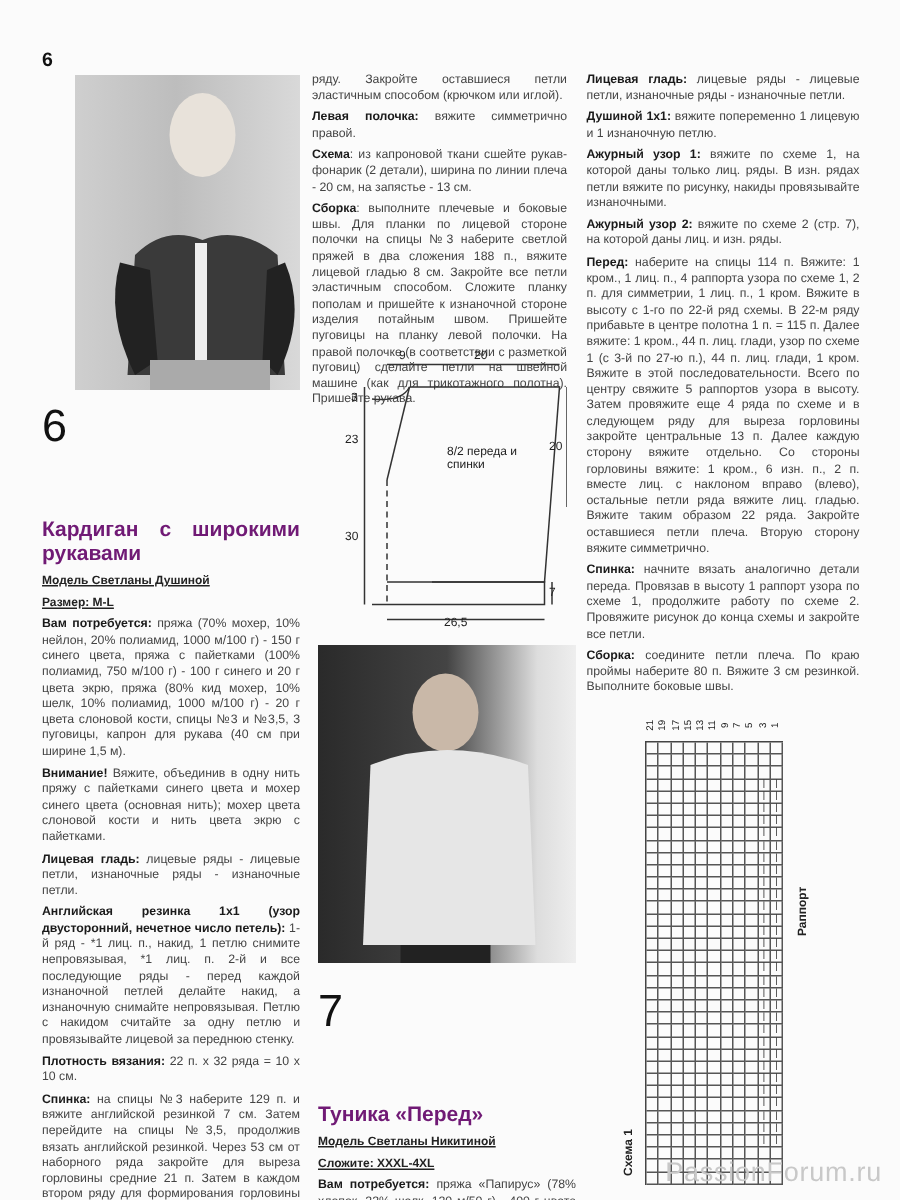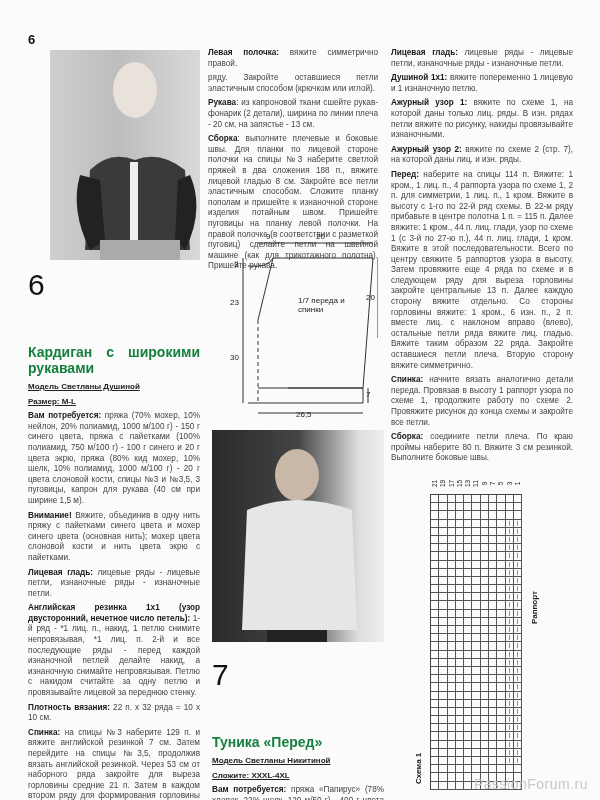--- a/index.html
+++ b/index.html
@@ -10,32 +10,32 @@
   .photo1 { left: 50px; top: 50px; width: 150px; height: 210px; background: linear-gradient(90deg,#cfcfcf 0%,#bdbdbd 45%,#d9d9d9 100%); }
   .photo2 { left: 212px; top: 430px; width: 172px; height: 212px; background: linear-gradient(90deg,#2a2a2a 0%,#444 50%,#ddd 85%,#eee 100%); }
   .text { font-size: 8.2px; line-height: 10.6px; text-align: justify; color: #444; }
   .text p { margin-bottom: 4px; }
   .text b { color: #1a1a1a; }
   .col { position: absolute; }
   .col1 { left: 28px; top: 270px; width: 172px; }
   .col2 { left: 208px; top: 48px; width: 170px; }
   .col3 { left: 391px; top: 48px; width: 182px; }
   .big-num { font-size: 30px; font-weight: 300; color: #111; line-height: 30px; margin-bottom: 6px; }
-  .title { font-size: 14px; font-weight: bold; color: #15803d; line-height: 16px; margin-bottom: 6px; margin-top: 44px; }
+  .title { font-size: 14px; font-weight: bold; color: #701a75; line-height: 16px; margin-bottom: 6px; margin-top: 44px; }
   .meta { font-size: 8px; font-weight: bold; color: #222; margin-bottom: 4px; text-decoration: underline; }
   .col7 { position: absolute; left: 212px; top: 660px; width: 172px; }
   .diagram { position: absolute; left: 228px; top: 238px; width: 150px; height: 180px; }
   .diagram .lbl { position: absolute; font-size: 8px; color: #222; }
   .chart { position: absolute; left: 430px; top: 494px; }
   .chart-grid { display: grid; grid-template-columns: repeat(11, 8.3px); grid-auto-rows: 8.2px; border-left: 1px solid #444; border-top: 1px solid #444; }
   .cell { border-right: 1px solid #555; border-bottom: 1px solid #555; font-size: 6px; line-height: 7px; text-align: center; color: #222; }
   .tick-row { position: absolute; top: -14px; left: 0; display: flex; }
   .tick { width: 8.3px; font-size: 6.5px; transform: rotate(-90deg); transform-origin: center; text-align: center; color: #222; }
   .chart-label { position: absolute; font-size: 8px; font-weight: bold; color: #222; transform: rotate(-90deg); transform-origin: left top; }
-  .watermark { position: absolute; right: 12px; bottom: 8px; font-size: 14px; color: #c8c8c8; letter-spacing: 0.5px; }
+  .watermark { position: absolute; right: 12px; bottom: 8px; font-size: 18px; color: #c8c8c8; letter-spacing: 0.5px; }
 </style>
 </head>
 <body>
 
 <div class="page-num">6</div>
 
 <div class="photo photo1">
   <svg width="150" height="210" viewBox="0 0 150 210">
     <ellipse cx="85" cy="40" rx="22" ry="28" fill="#e8e2da"></ellipse>
     <path d="M40 120 Q60 100 85 110 Q110 100 135 120 L140 200 L35 200 Z" fill="#3a3a3a"></path>
@@ -54,23 +54,23 @@
   <p><b>Вам потребуется:</b><span> пряжа (70% мохер, 10% нейлон, 20% полиамид, 1000 м/100 г) - 150 г синего цвета, пряжа с пайетками (100% полиамид, 750 м/100 г) - 100 г синего и 20 г цвета экрю, пряжа (80% кид мохер, 10% шелк, 10% полиамид, 1000 м/100 г) - 20 г цвета слоновой кости, спицы №3 и №3,5, 3 пуговицы, капрон для рукава (40 см при ширине 1,5 м).</span></p>
   <p><b>Внимание!</b><span> Вяжите, объединив в одну нить пряжу с пайетками синего цвета и мохер синего цвета (основная нить); мохер цвета слоновой кости и нить цвета экрю с пайетками.</span></p>
   <p><b>Лицевая гладь:</b><span> лицевые ряды - лицевые петли, изнаночные ряды - изнаночные петли.</span></p>
   <p><b>Английская резинка 1x1 (узор двусторонний, нечетное число петель):</b><span> 1-й ряд - *1 лиц. п., накид, 1 петлю снимите непровязывая, *1 лиц. п. 2-й и все последующие ряды - перед каждой изнаночной петлей делайте накид, а изнаночную снимайте непровязывая. Петлю с накидом считайте за одну петлю и провязывайте лицевой за переднюю стенку.</span></p>
   <p><b>Плотность вязания:</b><span> 22 п. x 32 ряда = 10 x 10 см.</span></p>
   <p><b>Спинка:</b><span> на спицы №3 наберите 129 п. и вяжите английской резинкой 7 см. Затем перейдите на спицы №3,5, продолжив вязать английской резинкой. Через 53 см от наборного ряда закройте для выреза горловины средние 21 п. Затем в каждом втором ряду для формирования горловины закройте 4 раза x 2 п., 1 раз x 1 п. Оставшиеся петли закройте эластичным способом (крючком или иглой).</span></p>
   <p><b>Правая полочка:</b><span> наберите на спицы №3 65 п. и вяжите английской резинкой 7 см. Затем перейдите на спицы №3,5, продолжив вязать английской резинкой. На высоте 37 см от начала работы для формирования скоса закройте с правой стороны полочки 25 раз x 2 п. в каждом лицевом</span></p>
 </div>
 
 <div class="col col2 text">
+  <p><b></b><span>ряду. Закройте оставшиеся петли эластичным способом (крючком или иглой).</span></p>
   <p><b>Левая полочка:</b><span> вяжите симметрично правой.</span></p>
-  <p><b></b><span>ряду. Закройте оставшиеся петли эластичным способом (крючком или иглой).</span></p>
-  <p><b>Рукава</b><span>: из капроновой ткани сшейте рукав-фонарик (2 детали), ширина по линии плеча - 20 см, на запястье - 13 см.</span></p>
+  <p><b>Схема</b><span>: из капроновой ткани сшейте рукав-фонарик (2 детали), ширина по линии плеча - 20 см, на запястье - 13 см.</span></p>
   <p><b>Сборка</b><span>: выполните плечевые и боковые швы. Для планки по лицевой стороне полочки на спицы №3 наберите светлой пряжей в два сложения 188 п., вяжите лицевой гладью 8 см. Закройте все петли эластичным способом. Сложите планку пополам и пришейте к изнаночной стороне изделия потайным швом. Пришейте пуговицы на планку левой полочки. На правой полочке (в соответствии с разметкой пуговиц) сделайте петли на швейной машине (как для трикотажного полотна). Пришейте рукава.</span></p>
 </div>
 
 <div class="diagram">
   <svg width="150" height="180" viewBox="0 0 150 180">
     <g stroke="#333" stroke-width="1" fill="none">
       <path d="M45 20 L145 20 L135 150 L60 150"></path>
       <path d="M45 20 L30 82"></path>
       <path d="M20 28 Q40 30 45 20"></path>
       <path d="M30 82 L30 165" stroke-dasharray="4 3"></path>
@@ -79,26 +79,26 @@
       <path d="M15 20 L15 165"></path>
       <path d="M30 5 L145 5"></path>
       <path d="M150 20 L150 100"></path>
       <path d="M140 150 L140 165"></path>
       <path d="M30 175 L135 175"></path>
     </g>
   </svg>
   <span class="lbl" style="left:38px;top:-6px">9</span>
   <span class="lbl" style="left:88px;top:-6px">20</span>
   <span class="lbl" style="left:6px;top:22px">3</span>
-  <span class="lbl" style="left:2px;top:60px">23</span>
+  <span class="lbl" style="left:2px;top:50px">23</span>
   <span class="lbl" style="left:138px;top:55px">20</span>
   <span class="lbl" style="left:2px;top:115px">30</span>
   <span class="lbl" style="left:138px;top:152px">7</span>
   <span class="lbl" style="left:68px;top:172px">26,5</span>
-  <span class="lbl" style="left:70px;top:58px;width:50px">1/7 переда и спинки</span>
+  <span class="lbl" style="left:70px;top:58px;width:50px">8/2 переда и спинки</span>
 </div>
 
 <div class="photo photo2">
   <svg width="172" height="212" viewBox="0 0 172 212">
     <ellipse cx="85" cy="45" rx="22" ry="26" fill="#c9b8a8"></ellipse>
     <path d="M35 80 Q85 60 140 80 L145 200 L30 200 Z" fill="#e6e6e6"></path>
     <rect x="55" y="200" width="60" height="12" fill="#222"></rect>
   </svg>
 </div>
 

